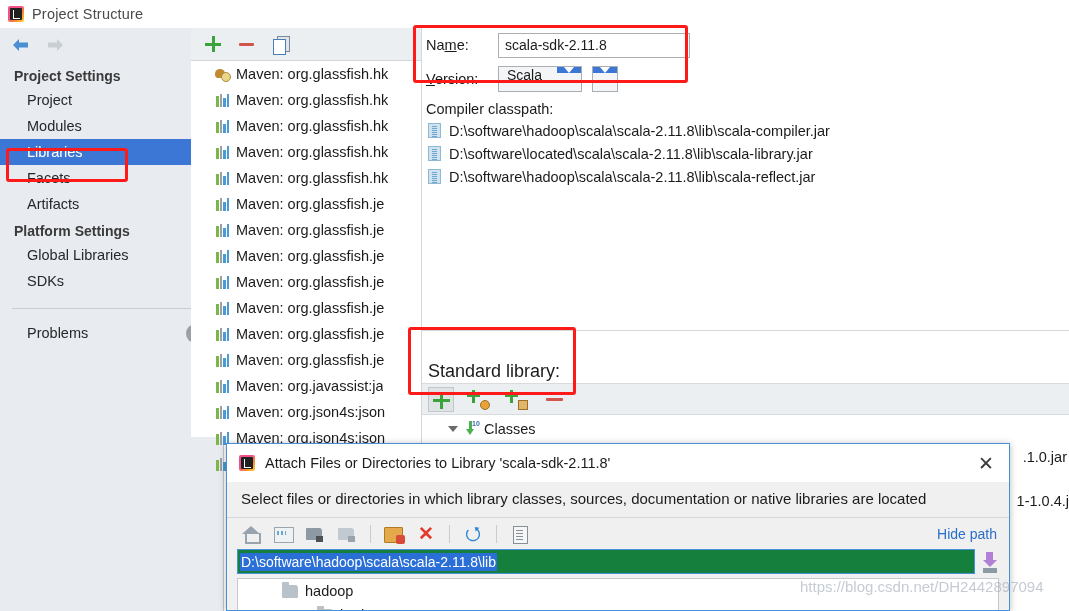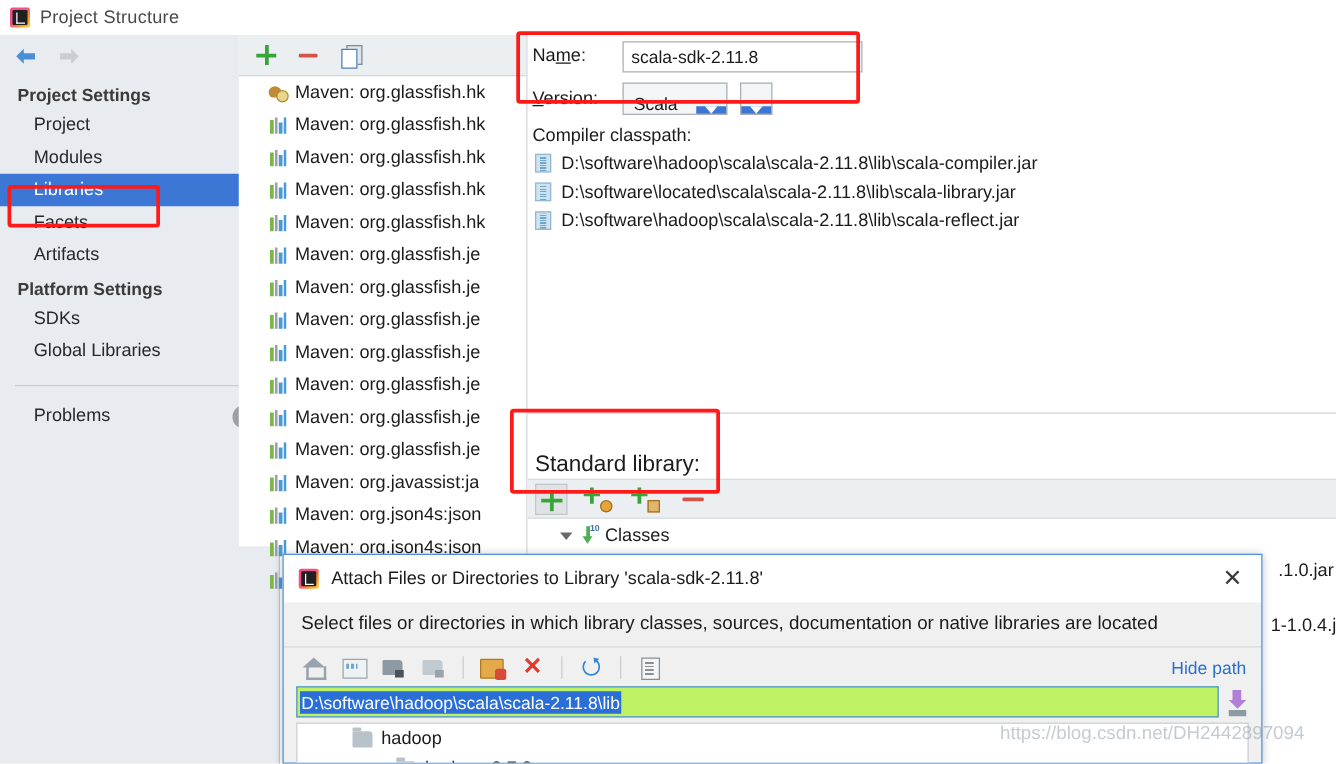--- a/index.html
+++ b/index.html
@@ -131,21 +131,21 @@
   }
   .fld-label { font-size: 14.5px; color: #1b1b1b; width: 62px; }
   .fld-label u { text-decoration: underline; }
   .txt-input {
     height: 25px; width: 192px; border: 1px solid #a9aeb3; background: #fff;
     font-family: "Liberation Sans", sans-serif; font-size: 14px; color: #1b1b1b;
     padding: 0 6px; outline: none;
   }
   .combo {
     height: 26px; border: 1px solid #a9aeb3; background: #f4f5f6;
-    display: inline-flex; align-items: flex-end; font-size: 14px;
+    display: inline-flex; align-items: flex-start; font-size: 14px;
   }
   .combo .val { padding: 0 8px; display: flex; align-items: center; color: #1b1b1b; }
   .combo .arw {
     width: 24px; background: #3d77d6; display: flex; align-items: center; justify-content: center;
   }
   .combo .arw::after {
     content: ""; width: 0; height: 0;
     border-left: 5px solid transparent; border-right: 5px solid transparent;
     border-top: 6px solid #ffffff;
   }
@@ -299,21 +299,21 @@
     border: 1.5px solid #8a8f93; background: #f4f6f7;
   }
   .i-term::after {
     content: ""; position: absolute; left: 8px; top: 5px; width: 7px; height: 12px;
     background: repeating-linear-gradient(0deg,#8a8f93 0 1.5px,transparent 1.5px 3px);
   }
   .path-row {
     display: flex; align-items: center; gap: 6px; padding: 0 10px;
   }
   .path-input {
-    flex: 1; height: 25px; border: 1px solid #4a90d9; background: #bef264;
+    flex: 1; height: 25px; border: 1px solid #4a90d9; background: #15803d;
     display: flex; align-items: center; padding: 0 2px;
     font-size: 14px; overflow: hidden; white-space: nowrap;
   }
   .path-input .sel {
     background: #2a6fd6; color: #ffffff; padding: 1px 1px;
   }
   .save-ico { width: 18px; height: 22px; position: relative; cursor: pointer; }
   .save-ico::before {
     content: ""; position: absolute; left: 5px; top: 1px; width: 7px; height: 9px; background: #b27fd6;
   }
@@ -385,22 +385,22 @@
       <div class="sec-head">Project Settings</div>
       <div class="nav-item">Project</div>
       <div class="nav-item">Modules</div>
       <div class="nav-item selected">Libraries</div>
       <div class="nav-item">Facets</div>
       <div class="nav-item">Artifacts</div>
     </div>
 
     <div>
       <div class="sec-head">Platform Settings</div>
+      <div class="nav-item">Global Libraries</div>
       <div class="nav-item">SDKs</div>
-      <div class="nav-item">Global Libraries</div>
     </div>
 
     <div class="nav-sep"></div>
 
     <div class="problems-row">
       <span class="lbl">Problems</span>
       <span class="badge-count">1</span>
     </div>
   </div>
 

